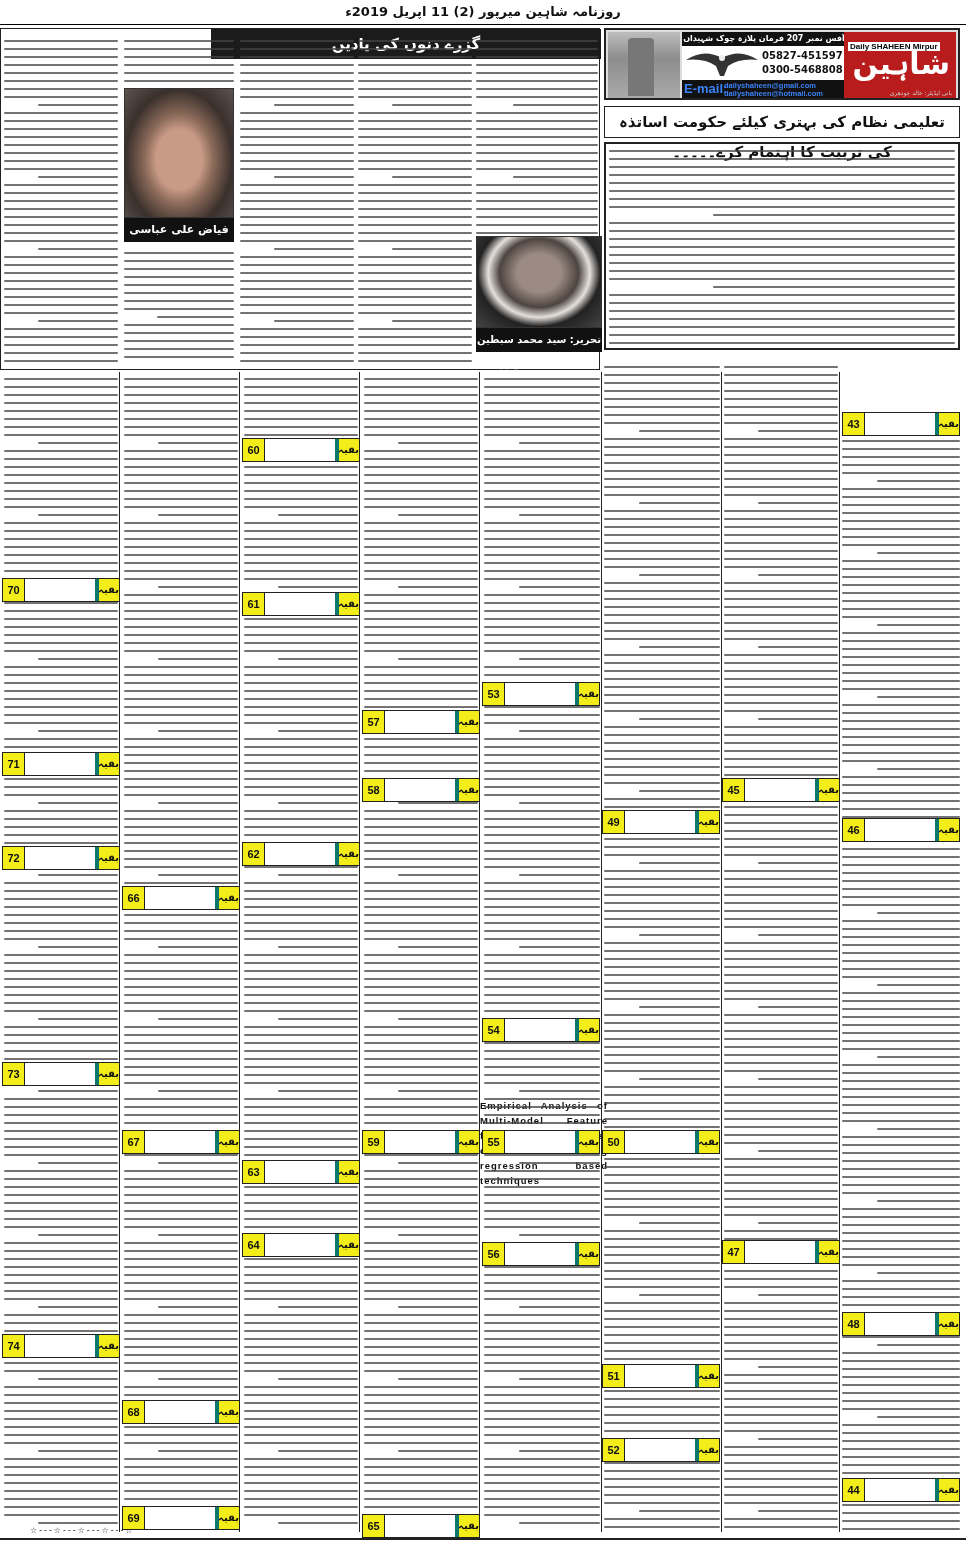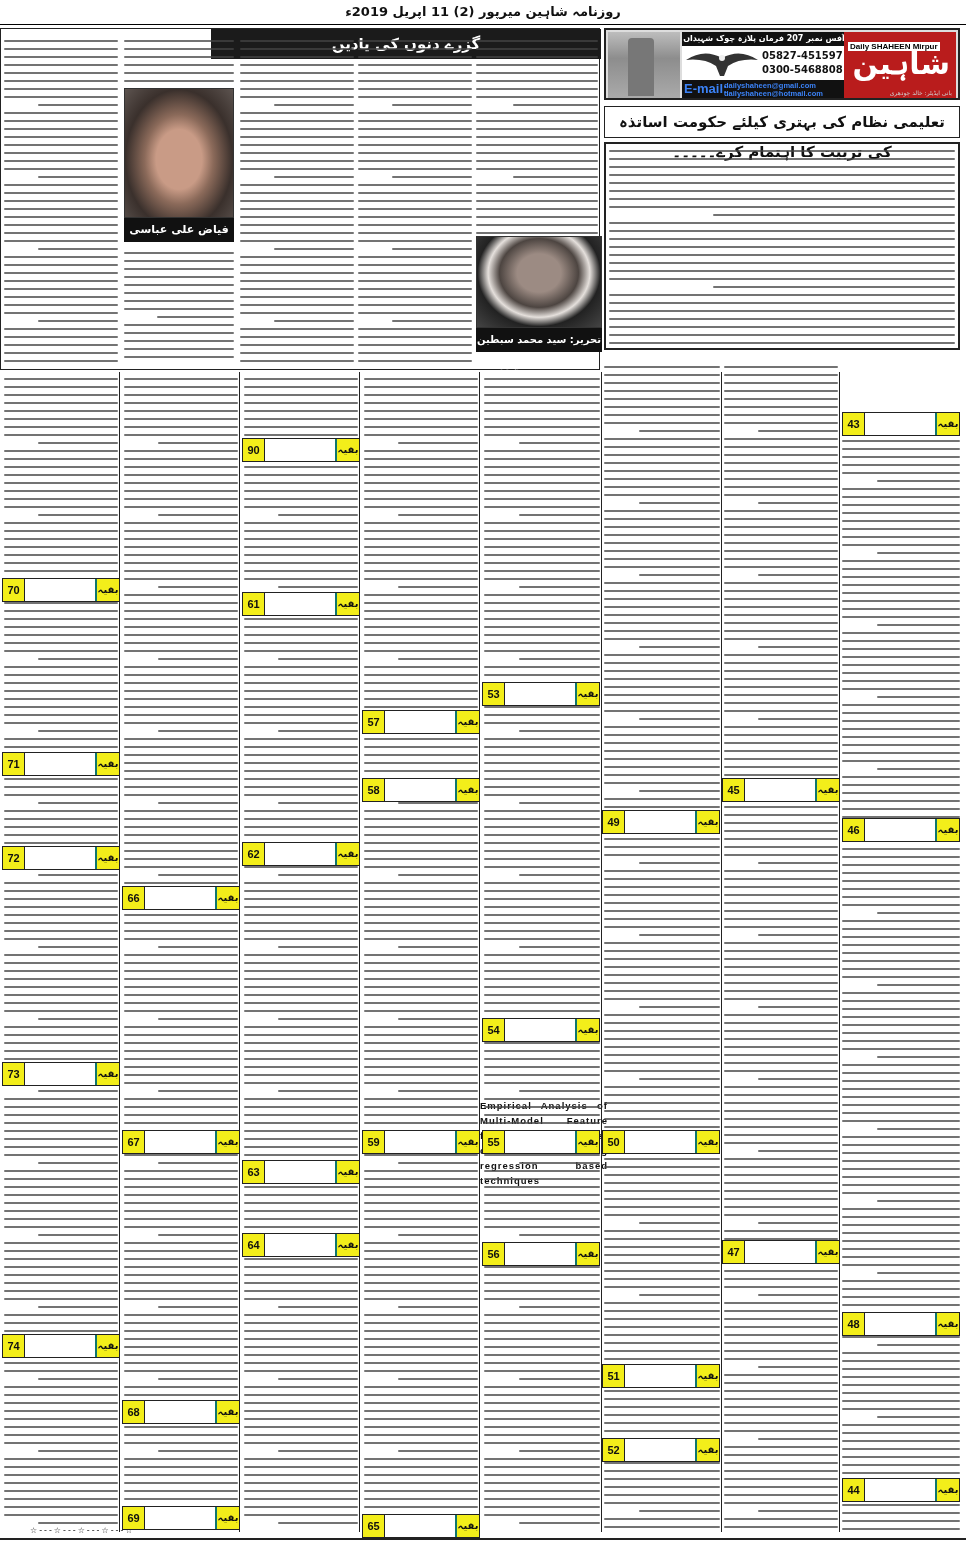--- a/index.html
+++ b/index.html
@@ -38,21 +38,21 @@
 
   
   .col { position: absolute; overflow: hidden; }
   .line { height: 2px; background: #444; margin: 6px 0 0 0; opacity: .75; border-radius: 1px; }
   .line.short { margin-left: 30%; }
   .page-rule { position: absolute; background: #222; }
 
   
   .contbox { position: absolute; width: 118px; height: 24px; border: 1.5px solid #222; background: #fff; }
   .contbox .num { position: absolute; left: 0; top: 0; width: 22px; height: 100%; background: #f3ee1a; border-right: 1px solid #222; font-size: 11px; font-weight: bold; font-family: "Liberation Sans", sans-serif; text-align: center; line-height: 22px; }
-  .contbox .lbl { position: absolute; right: 0; top: 0; width: 24px; height: 100%; background: #f3ee1a; border-left: 2px solid #0f766e; font-size: 10px; font-weight: bold; text-align: center; line-height: 22px; direction: rtl; }
+  .contbox .lbl { position: absolute; right: 0; top: 0; width: 24px; height: 100%; background: #f3ee1a; border-left: 4px solid #0f766e; font-size: 10px; font-weight: bold; text-align: center; line-height: 22px; direction: rtl; }
 
   .eng-block { top: 1098px; left: 480px; width: 128px; font-family: "Liberation Sans", sans-serif; font-weight: bold; font-size: 9.5px; line-height: 15px; letter-spacing: 1px; text-align: justify; }
   .footer-stars { position: absolute; font-size: 8px; letter-spacing: 2px; }
   .bottom-rule { top: 1538px; left: 0; width: 966px; height: 2px; background: #222; }
 </style>
 </head>
 <body>
 
 <div class="abs dateline">روزنامہ شاہین میرپور (2) 11 اپریل 2019ء</div>
 <div class="abs hdr-rule"></div>
@@ -1546,21 +1546,21 @@
     </div>
     <div class="contbox" style="left: 362px; top: 778px;">
       <span class="num">58</span>
       <span class="lbl">بقیہ</span>
     </div>
     <div class="contbox" style="left: 362px; top: 1130px;">
       <span class="num">59</span>
       <span class="lbl">بقیہ</span>
     </div>
     <div class="contbox" style="left: 242px; top: 438px;">
-      <span class="num">90</span>
+      <span class="num">60</span>
       <span class="lbl">بقیہ</span>
     </div>
     <div class="contbox" style="left: 242px; top: 592px;">
       <span class="num">61</span>
       <span class="lbl">بقیہ</span>
     </div>
     <div class="contbox" style="left: 242px; top: 842px;">
       <span class="num">62</span>
       <span class="lbl">بقیہ</span>
     </div>

